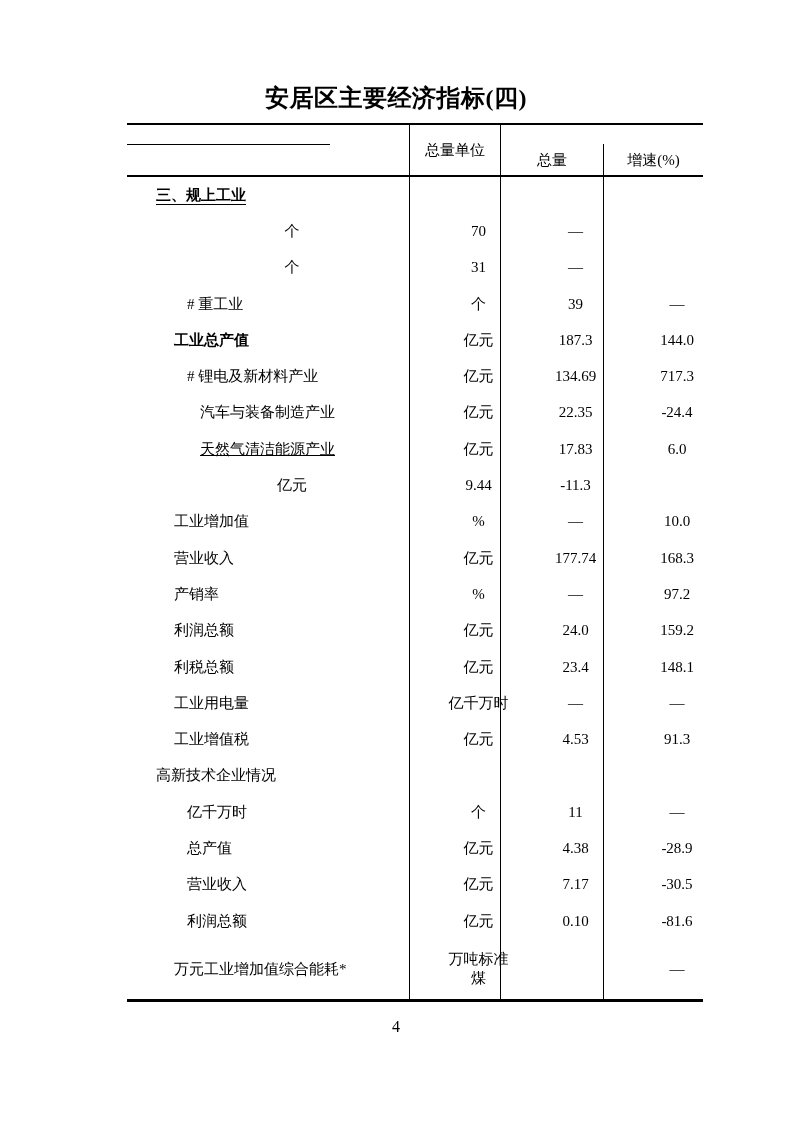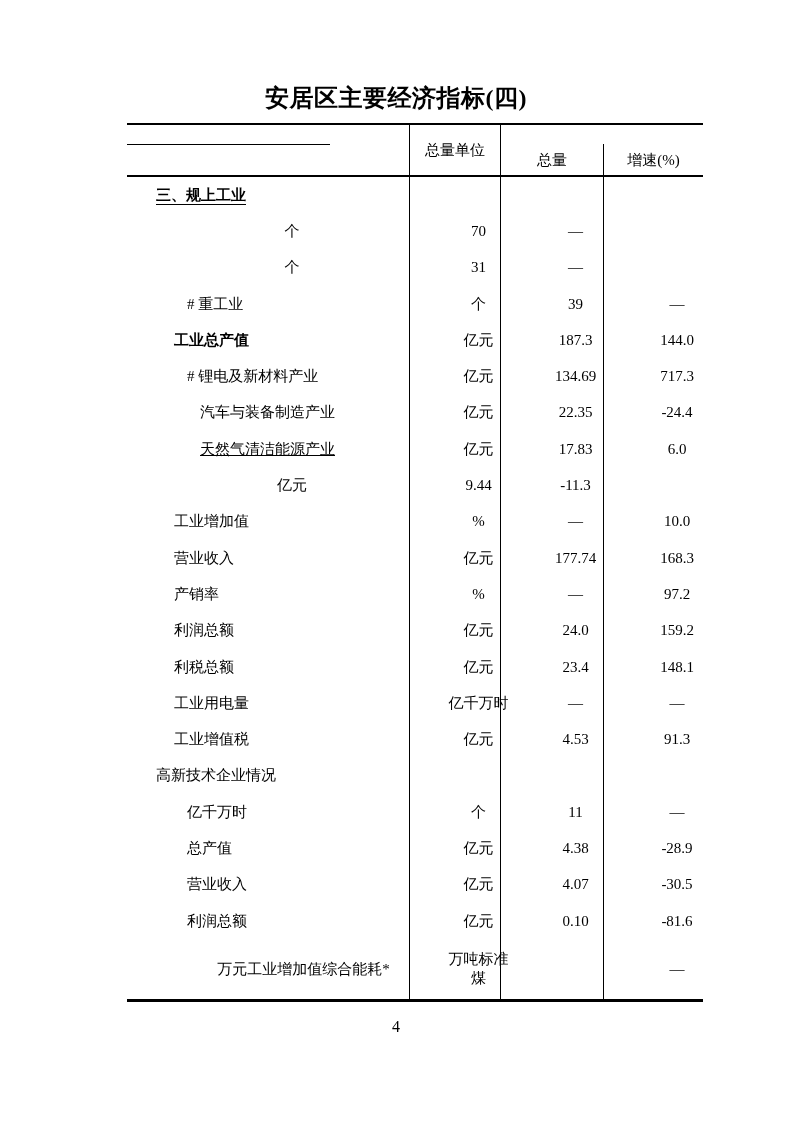--- a/index.html
+++ b/index.html
@@ -203,31 +203,31 @@
   </div>
         <div class="row">
     <div class="cell label" style="padding-left: 36px;"><span>总产值</span></div>
     <div class="cell unit">亿元</div>
     <div class="cell">4.38</div>
     <div class="cell">-28.9</div>
   </div>
         <div class="row">
     <div class="cell label" style="padding-left: 36px;"><span>营业收入</span></div>
     <div class="cell unit">亿元</div>
-    <div class="cell">4.07</div>
+    <div class="cell">7.17</div>
     <div class="cell">-30.5</div>
   </div>
         <div class="row">
     <div class="cell label" style="padding-left: 36px;"><span>利润总额</span></div>
     <div class="cell unit">亿元</div>
     <div class="cell">0.10</div>
     <div class="cell">-81.6</div>
   </div>
         <div class="row tall">
-    <div class="cell label" style="padding-left: 23px; text-align: center;"><span>万元工业增加值综合能耗*</span></div>
+    <div class="cell label" style="padding-left: 23px;"><span>万元工业增加值综合能耗*</span></div>
     <div class="cell unit">万吨标准煤</div>
     <div class="cell"></div>
     <div class="cell">—</div>
   </div>
       </div>
   </div>
 
   <div class="page-number">4</div>
 </div>
 

